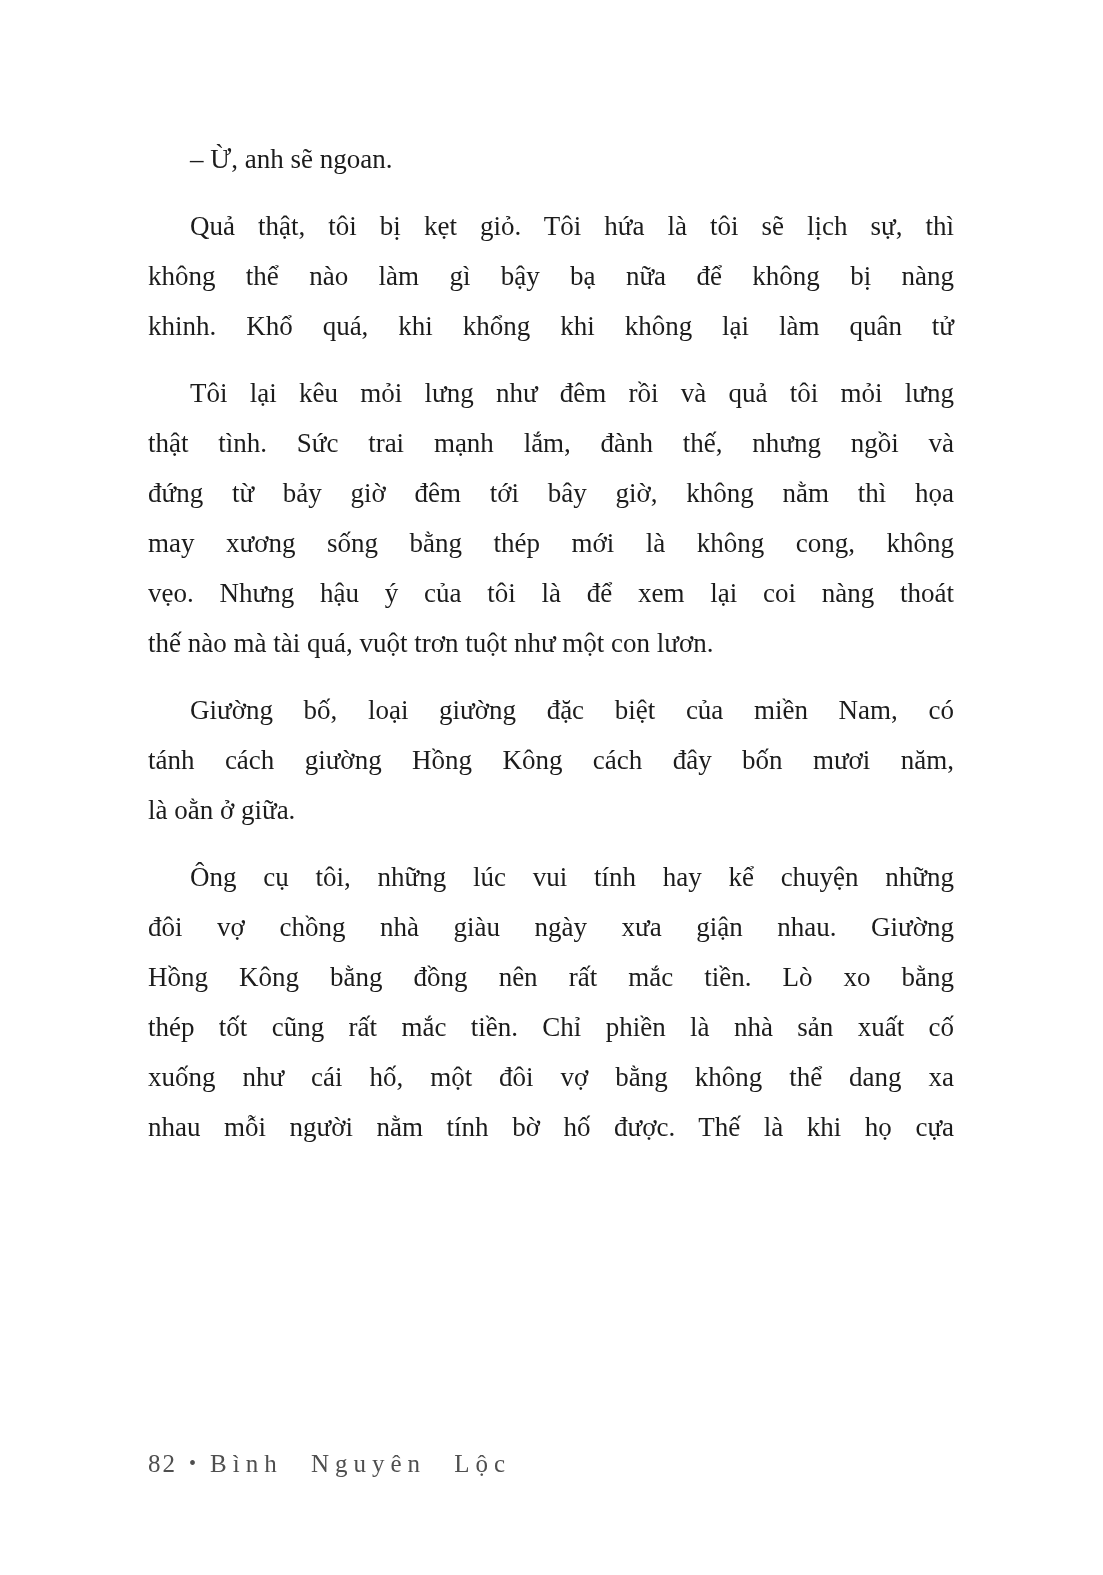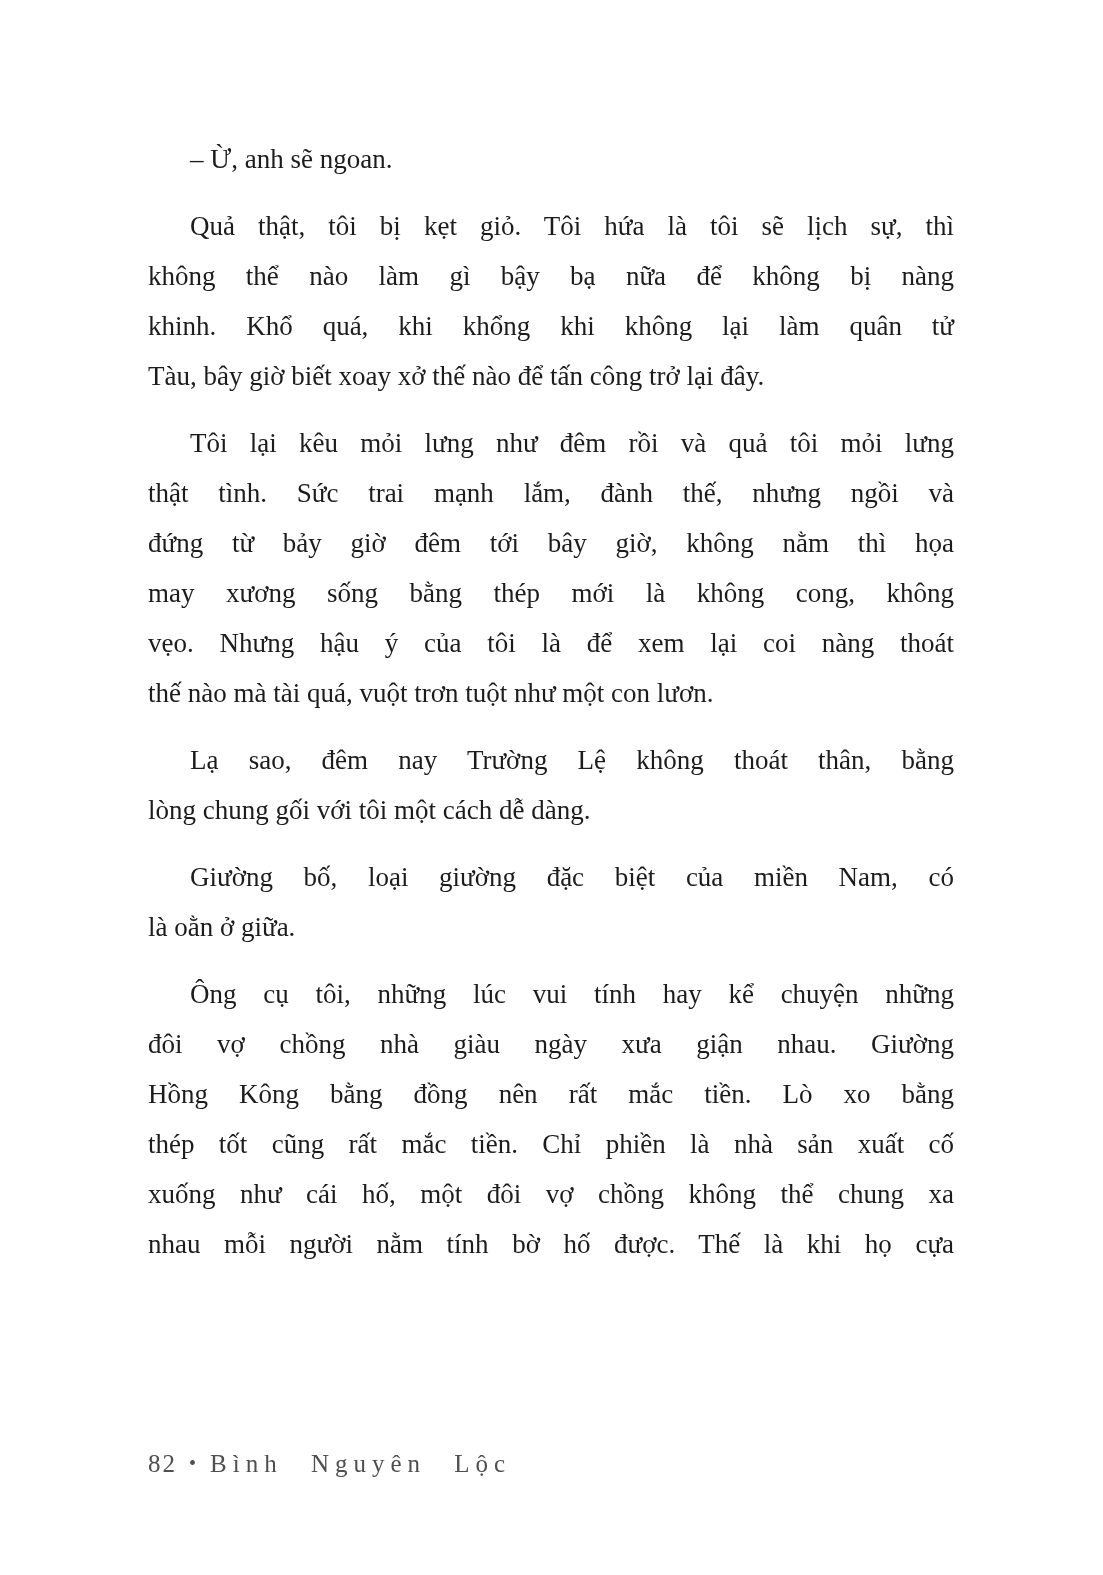--- a/index.html
+++ b/index.html
@@ -72,48 +72,44 @@
   <div class="text-block">
 
     <div class="paragraph">
       <div class="line first last">– Ừ, anh sẽ ngoan.</div>
     </div>
 
     <div class="paragraph">
       <div class="line first">Quả thật, tôi bị kẹt giỏ. Tôi hứa là tôi sẽ lịch sự, thì</div>
       <div class="line">không thể nào làm gì bậy bạ nữa để không bị nàng</div>
       <div class="line">khinh. Khổ quá, khi khổng khi không lại làm quân tử</div>
-      <div class="line last">Tàu, bây giờ biết xoay xở thế nào để tấn công trở lại đây.</div>
     </div>
 
     <div class="paragraph">
       <div class="line first">Tôi lại kêu mỏi lưng như đêm rồi và quả tôi mỏi lưng</div>
       <div class="line">thật tình. Sức trai mạnh lắm, đành thế, nhưng ngồi và</div>
       <div class="line">đứng từ bảy giờ đêm tới bây giờ, không nằm thì họa</div>
       <div class="line">may xương sống bằng thép mới là không cong, không</div>
       <div class="line">vẹo. Nhưng hậu ý của tôi là để xem lại coi nàng thoát</div>
       <div class="line last">thế nào mà tài quá, vuột trơn tuột như một con lươn.</div>
     </div>
 
-    <div class="paragraph">
-      <div class="line first">Lạ sao, đêm nay Trường Lệ không thoát thân, bằng</div>
-      <div class="line last">lòng chung gối với tôi một cách dễ dàng.</div>
-    </div>
 
     <div class="paragraph">
       <div class="line first">Giường bố, loại giường đặc biệt của miền Nam, có</div>
+      <div class="line">tánh cách giường Hồng Kông cách đây bốn mươi năm,</div>
       <div class="line last">là oằn ở giữa.</div>
     </div>
 
     <div class="paragraph">
       <div class="line first">Ông cụ tôi, những lúc vui tính hay kể chuyện những</div>
       <div class="line">đôi vợ chồng nhà giàu ngày xưa giận nhau. Giường</div>
       <div class="line">Hồng Kông bằng đồng nên rất mắc tiền. Lò xo bằng</div>
       <div class="line">thép tốt cũng rất mắc tiền. Chỉ phiền là nhà sản xuất cố</div>
-      <div class="line">xuống như cái hố, một đôi vợ chồng không thể chung xa</div>
+      <div class="line">xuống như cái hố, một đôi vợ bằng không thể dang xa</div>
       <div class="line">nhau mỗi người nằm tính bờ hố được. Thế là khi họ cựa</div>
     </div>
 
   </div>
 
   <div class="page-footer">
     <span class="page-number">82</span><span class="footer-separator">•</span><span class="author-name">Bình Nguyên Lộc</span>
   </div>
 
 </div>

